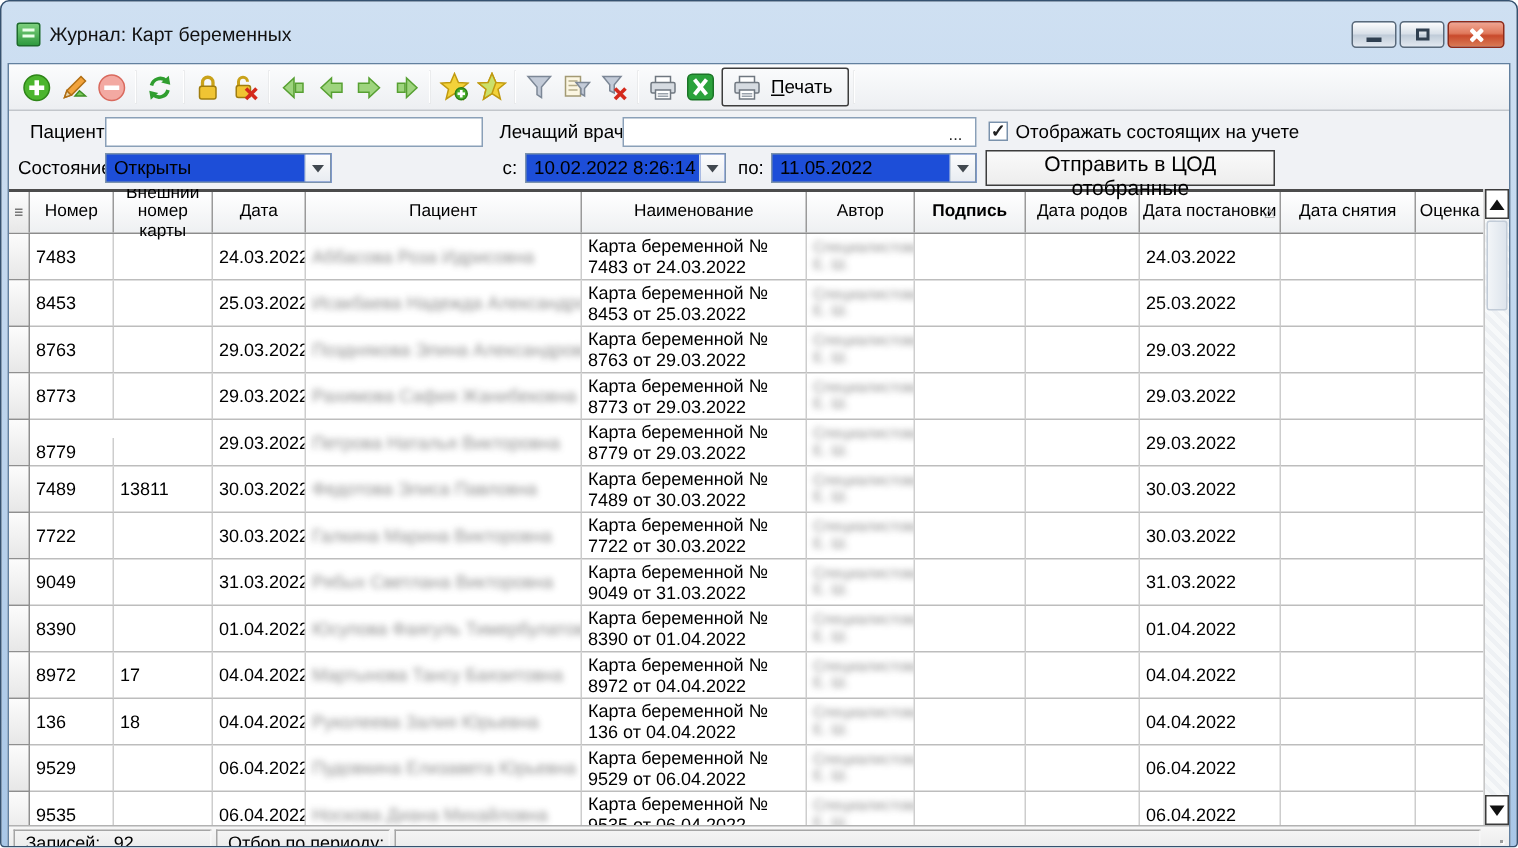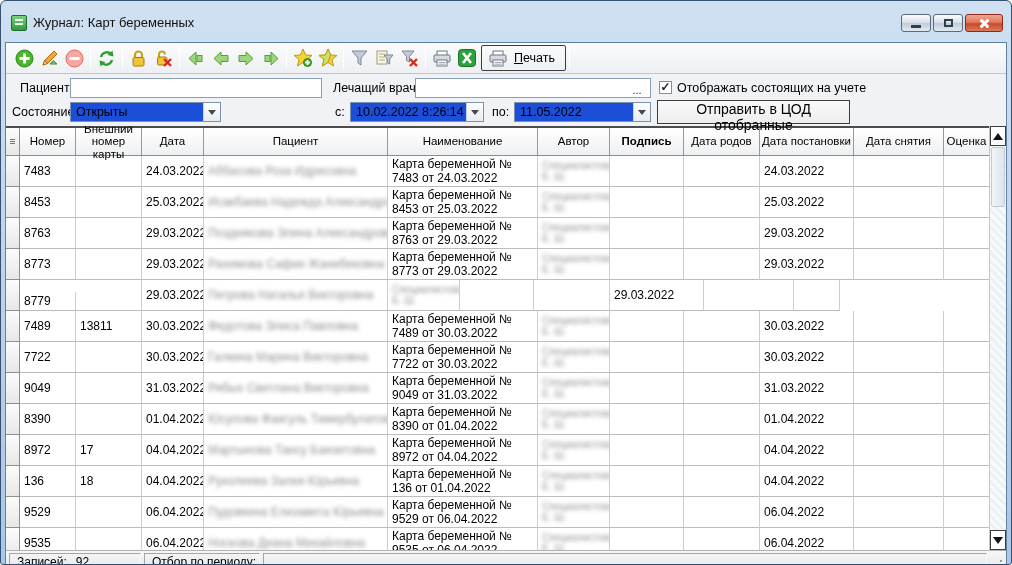--- a/index.html
+++ b/index.html
@@ -434,20 +434,21 @@
               <div class="td" style="width: 46px;"></div>
             </div>
             <div class="tr">
               <div class="td rowsel" style="width: 14px;"></div>
               <div class="td" style="width: 56px; margin-top: 12px;">8779</div>
               <div class="td" style="width: 66px;"></div>
               <div class="td" style="width: 62px;">29.03.2022</div>
               <div class="td" style="width: 184px;">
                 <span class="blur">Петрова Наталья Викторовна</span>
               </div>
+              <div class="td" style="width: 150px;">Карта беременной № 8779 от 29.03.2022</div>
               <div class="td" style="width: 72px;">
                 <span class="blur author">Специалистова
 Е. Ш.</span>
               </div>
               <div class="td" style="width: 74px;"></div>
               <div class="td" style="width: 76px;"></div>
               <div class="td" style="width: 94px;">29.03.2022</div>
               <div class="td" style="width: 90px;"></div>
               <div class="td" style="width: 46px;"></div>
             </div>
@@ -547,21 +548,21 @@
               <div class="td" style="width: 46px;"></div>
             </div>
             <div class="tr">
               <div class="td rowsel" style="width: 14px;"></div>
               <div class="td" style="width: 56px;">136</div>
               <div class="td" style="width: 66px;">18</div>
               <div class="td" style="width: 62px;">04.04.2022</div>
               <div class="td" style="width: 184px;">
                 <span class="blur">Руколеева Залия Юрьевна</span>
               </div>
-              <div class="td" style="width: 150px;">Карта беременной № 136 от 01.04.2022</div>
+              <div class="td" style="width: 150px;">Карта беременной № 136 от 04.04.2022</div>
               <div class="td" style="width: 72px;">
                 <span class="blur author">Специалистова
 Е. Ш.</span>
               </div>
               <div class="td" style="width: 74px;"></div>
               <div class="td" style="width: 76px;"></div>
               <div class="td" style="width: 94px;">04.04.2022</div>
               <div class="td" style="width: 90px;"></div>
               <div class="td" style="width: 46px;"></div>
             </div>

